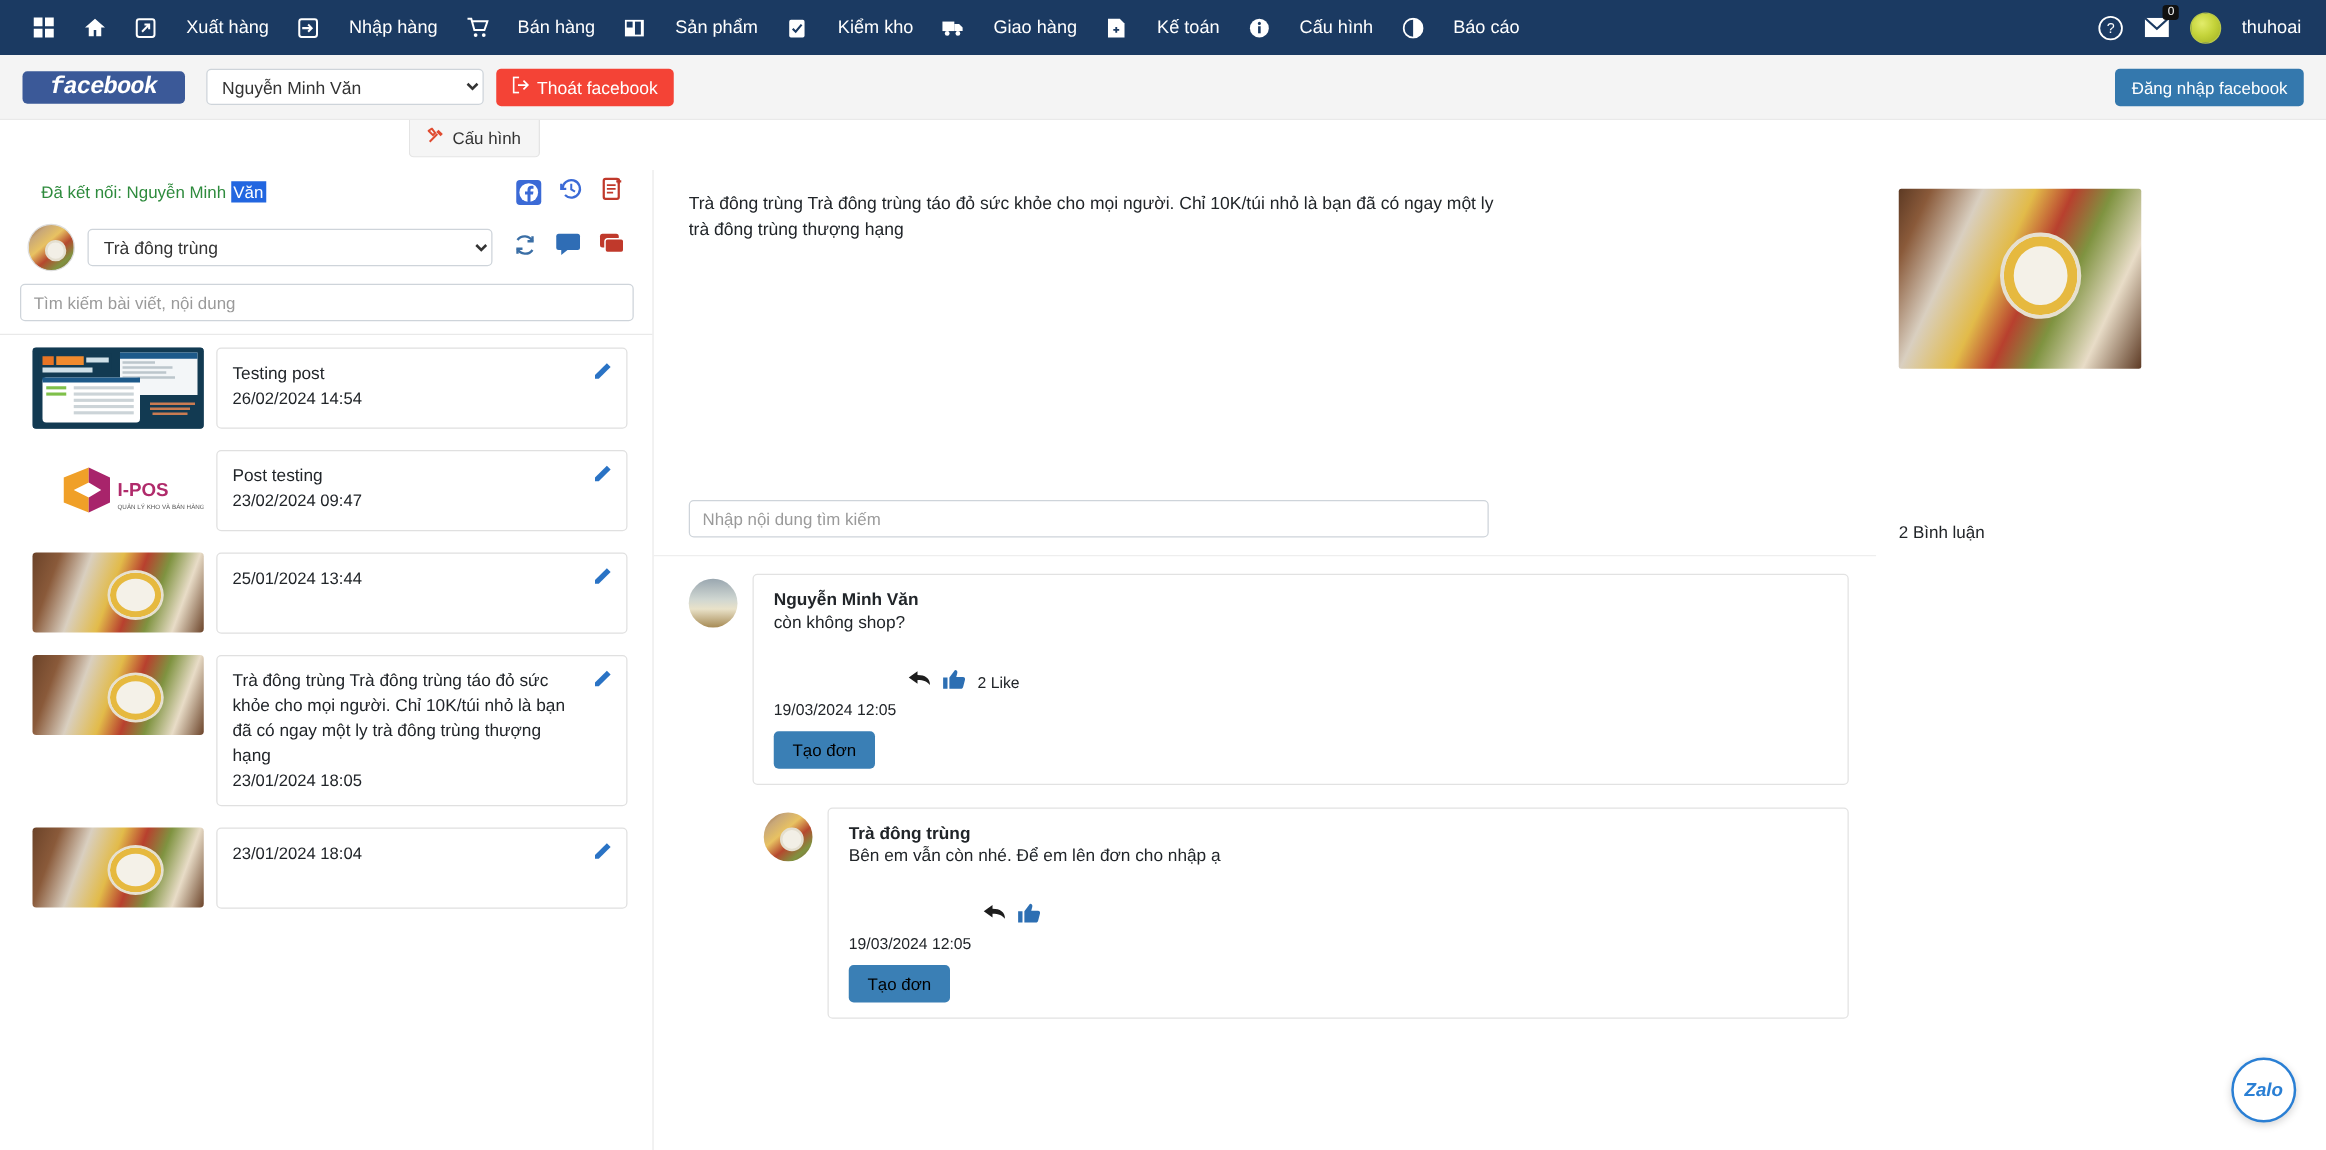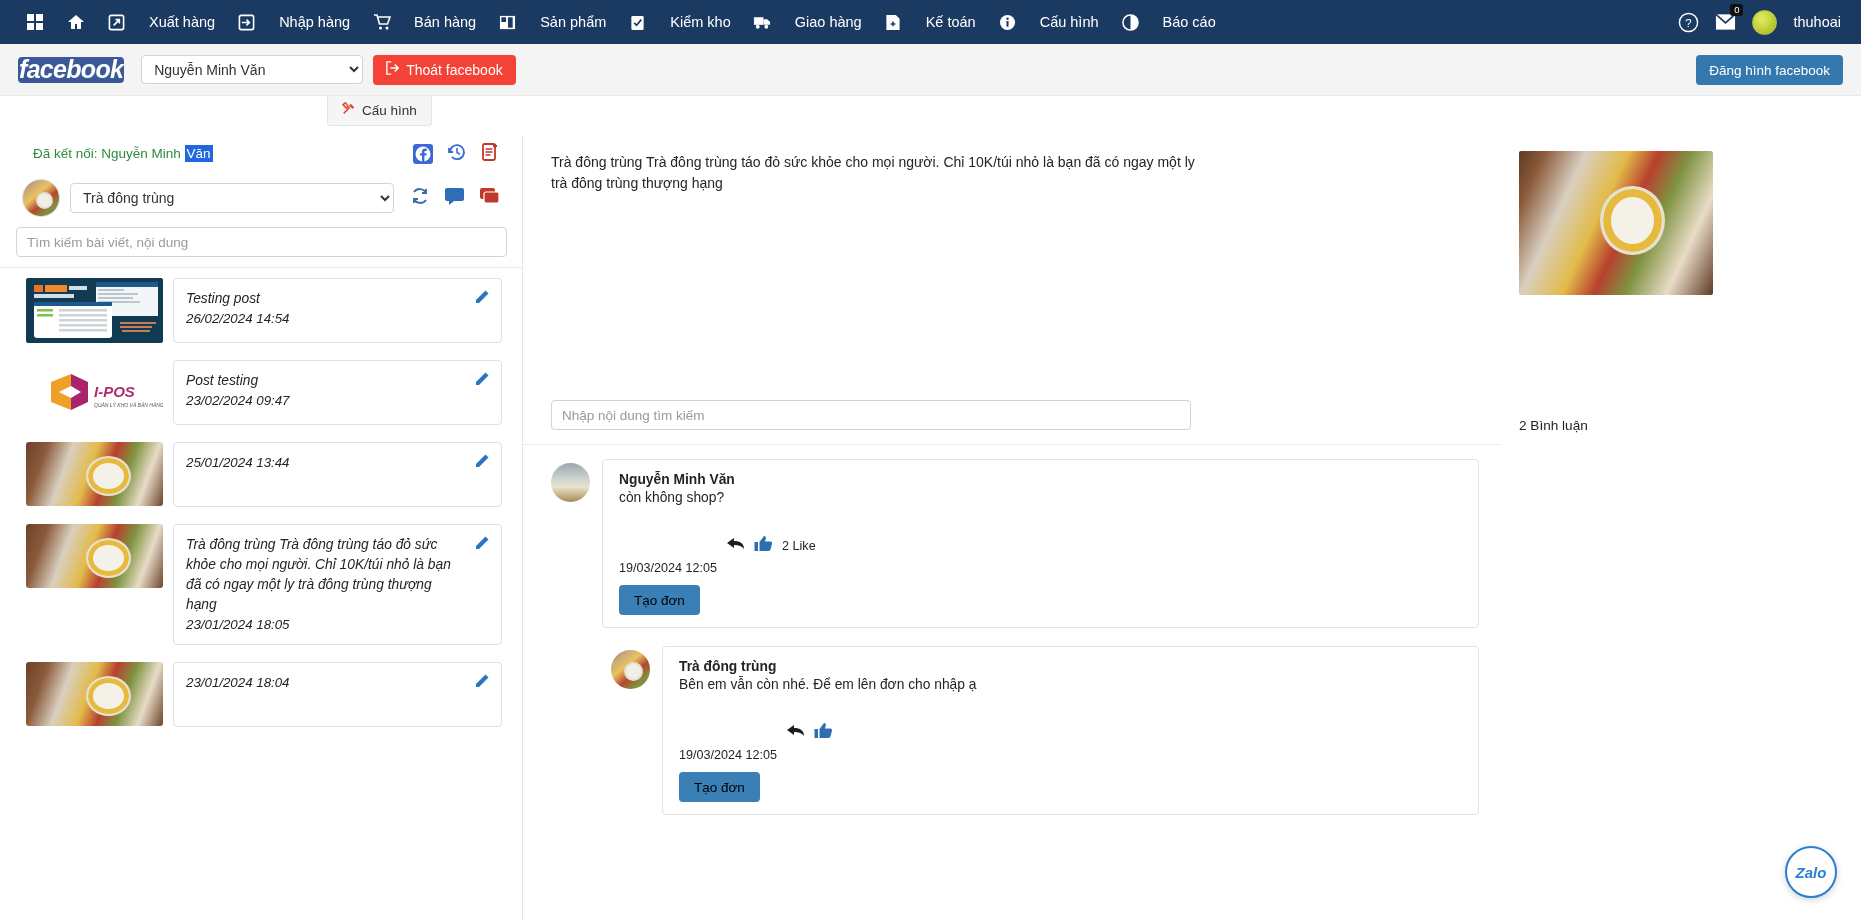--- a/index.html
+++ b/index.html
@@ -42,24 +42,24 @@
 
   
   .fbbar {
     height: 52px; background: #f4f4f4;
     display: flex; align-items: center;
     padding: 0 18px; position: relative;
     border-bottom: 1px solid #e9e9e9;
   }
   .fb-logo {
     background: #3b5998; color: #fff;
-    font-family: Liberation Sans, sans-serif;
+    font-family: Liberation Mono, monospace;
     font-weight: bold; font-style: italic;
-    font-size: 25px; letter-spacing: -0.7px;
-    padding: 1px 1px 3px; border-radius: 4px;
+    font-size: 19px; letter-spacing: -0.7px;
+    padding: 1px 22px 3px; border-radius: 4px;
     line-height: 22px;
   }
   .page-select {
     margin-left: 17px; width: 222px; height: 29px;
     border: 1px solid #ced4da; border-radius: 4px;
     background: #fff; font-size: 14px; color: #333;
     padding: 0 8px; font-family: "Liberation Sans", sans-serif;
   }
   .btn-exit {
     margin-left: 10px; height: 30px;
@@ -129,21 +129,21 @@
   .search-posts {
     margin: 2px 22px 10px 16px; height: 30px;
     border: 1px solid #ced4da; border-radius: 4px;
     padding: 0 10px; font-size: 13.5px; color: #333;
     width: 491px; font-family: "Liberation Sans", sans-serif;
     background:#fff;
   }
   .search-posts::placeholder { color: #9a9a9a; }
   .divider { height: 1px; background: #e9e9e9; }
 
-  .postlist { flex: 1; overflow-y: auto; padding: 10px 20px 22px 26px; font-style: italic; }
+  .postlist { flex: 1; overflow-y: auto; padding: 10px 20px 22px 26px; }
   .post-item { display: flex; gap: 10px; margin-bottom: 17px; }
   .thumb {
     width: 137px; height: 65px; flex-shrink: 0;
     border-radius: 3px; overflow: hidden; position: relative;
   }
   .thumb-a { background: #123a52; }
   .thumb-b { background: #ffffff; display:flex; align-items:center; justify-content:center; }
   .thumb-food {
     background: linear-gradient(110deg,#6b4329 0%, #8a5a3a 14%, #d9cfc0 30%, #e2bb4a 46%, #b8402e 58%, #7f9340 70%, #e8dcc7 84%, #6b4329 100%);
     height: 64px;
@@ -388,21 +388,21 @@
   <button class="btn-exit">
     <span>
       <svg width="14" height="14" viewBox="0 0 16 16">
           <path d="M6 1 H1 v14 h5 M10 4 l4 4 -4 4 M5 8 h9" stroke="#fff" stroke-width="1.6" fill="none"></path>
         </svg>
     </span>
     <span>Thoát facebook</span>
   </button>
 
   <button class="btn-login-fb">
-    <span>Đăng hình facebook</span>
+    <span>Đăng nhập facebook</span>
   </button>
 </div>
 
 <div class="cfg-row">
   <button class="btn-config">
     <span>
       <svg width="14" height="14" viewBox="0 0 16 16">
           <path d="M2 13 L9 6 M1 3 l3 -2 3 4 -2 2 z" stroke="#e04b30" stroke-width="1.8" fill="none"></path>
           <path d="M10 2 l4 4 -2 2 -4 -4 z" fill="#e04b30"></path>
         </svg>

